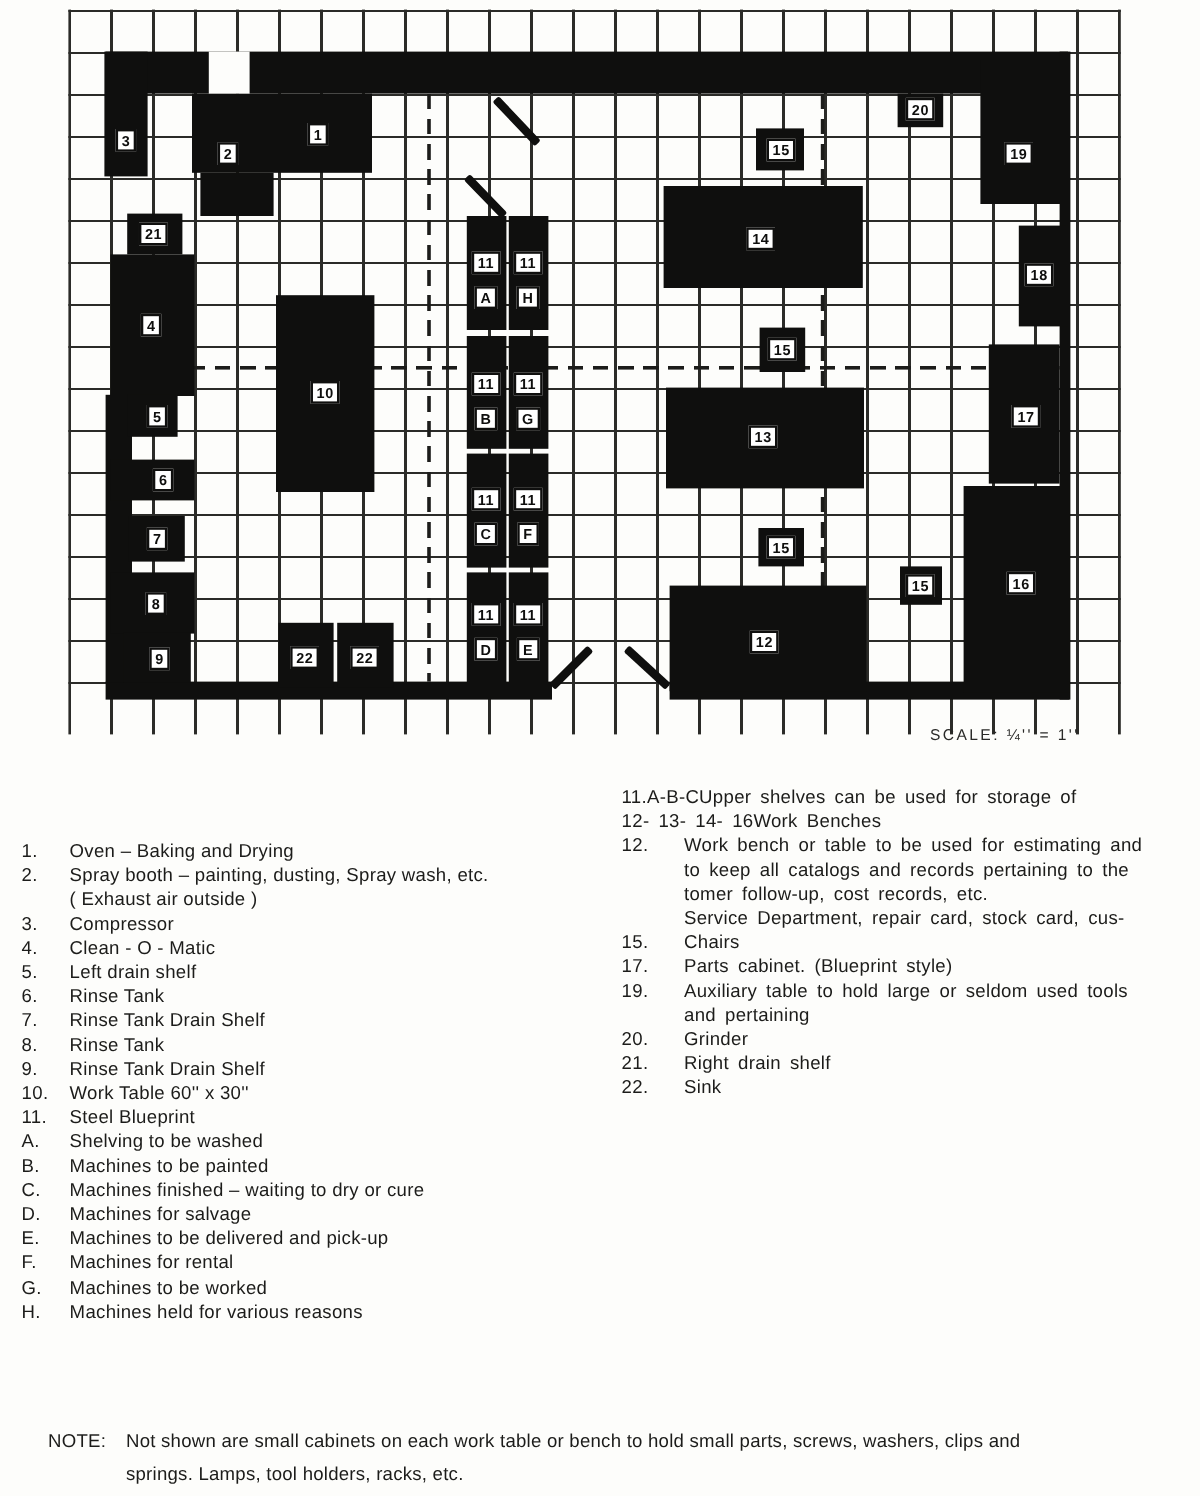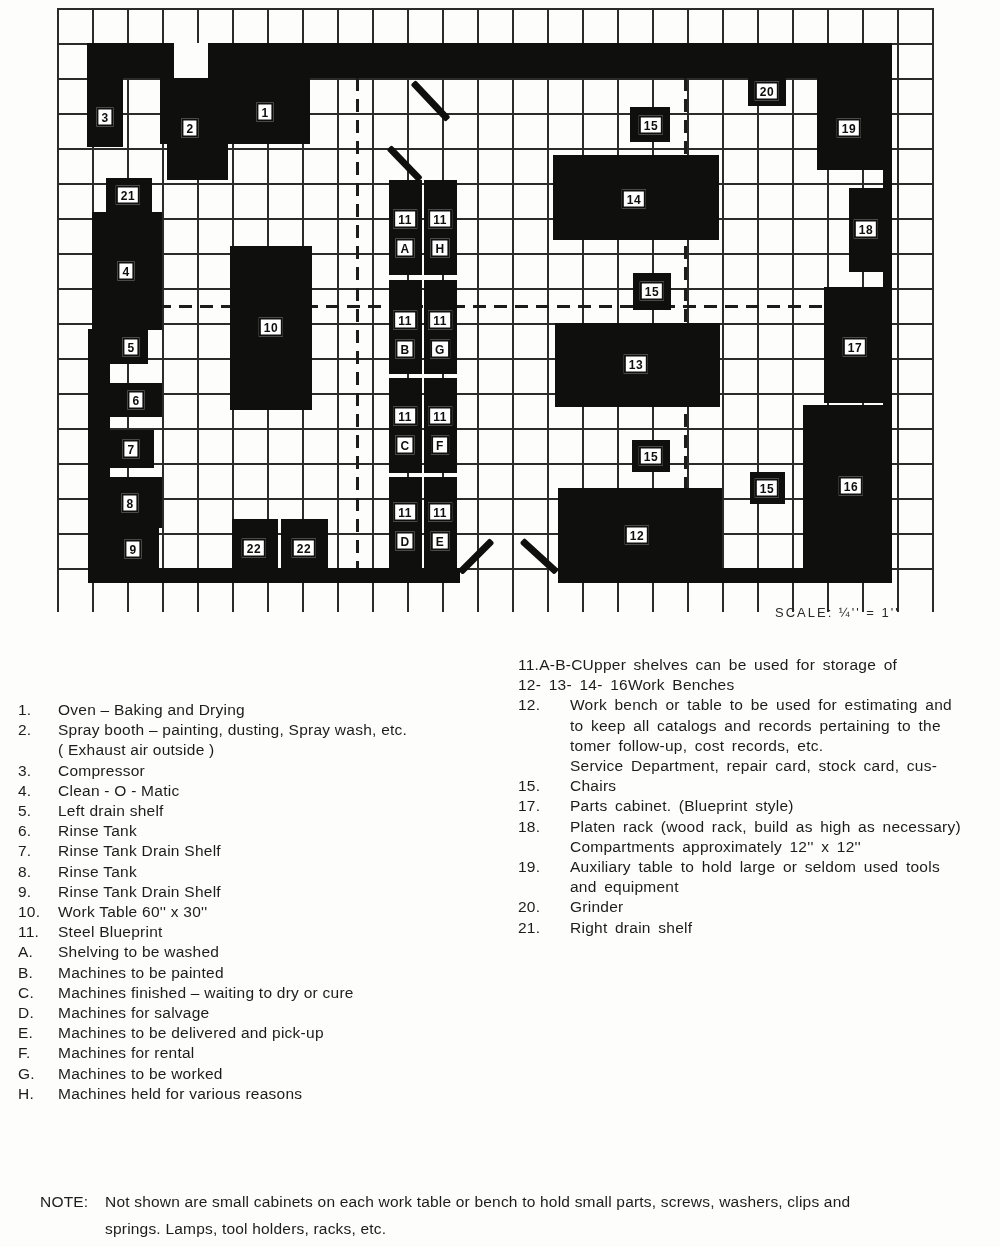--- a/index.html
+++ b/index.html
@@ -178,24 +178,24 @@
       <div class="lrow"><span class="num">F.</span><span>Machines for rental</span></div>
       <div class="lrow"><span class="num">G.</span><span>Machines to be worked</span></div>
       <div class="lrow"><span class="num">H.</span><span>Machines held for various reasons</span></div>
     </div>
   <div id="legend-right" class="legend-col">
       <div class="rrow"><span class="num">11.A-B-C</span><span>Upper shelves can be used for storage of</span></div>
       <div class="rrow"><span class="num">12- 13- 14- 16</span><span>Work Benches</span></div>
       <div class="rrow"><span class="num">12.</span><span>Work bench or table to be used for estimating and</span><div>to keep all catalogs and records pertaining to the</div><div>tomer follow-up, cost records, etc.</div><div>Service Department, repair card, stock card, cus-</div></div>
       <div class="rrow"><span class="num">15.</span><span>Chairs</span></div>
       <div class="rrow"><span class="num">17.</span><span>Parts cabinet. (Blueprint style)</span></div>
-      <div class="rrow"><span class="num">18.</span><span>Platen rack (wood rack, build as high as necessary)</span><div>Compartments approximately 12'' x 12''</div></div>
-      <div class="rrow"><span class="num">19.</span><span>Auxiliary table to hold large or seldom used tools</span><div>and equipment</div></div>
+      <div class="rrow"><span class="num">19.</span><span>Auxiliary table to hold large or seldom used tools</span><div>and pertaining</div></div>
       <div class="rrow"><span class="num">20.</span><span>Grinder</span></div>
       <div class="rrow"><span class="num">21.</span><span>Right drain shelf</span></div>
+      <div class="rrow"><span class="num">22.</span><span>Sink</span></div>
     </div>
 
   <div id="note">
     <span class="note-label">NOTE:</span>
     
   <span>Not shown are small cabinets on each work table or bench to hold small parts, screws, washers, clips and</span><div>springs. Lamps, tool holders, racks, etc.</div></div>
 
 </div>
 
 </body></html>

